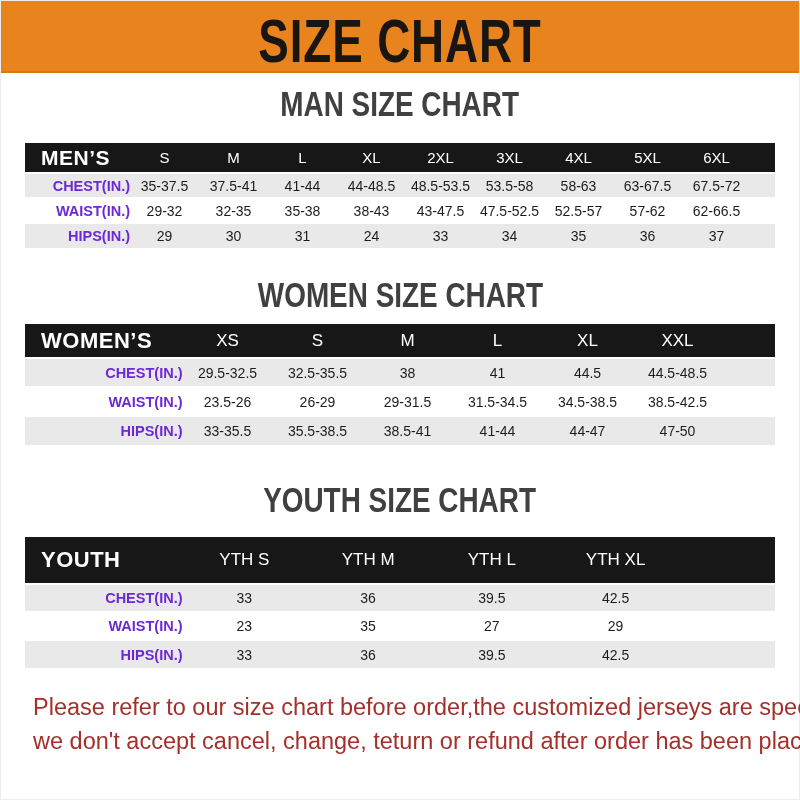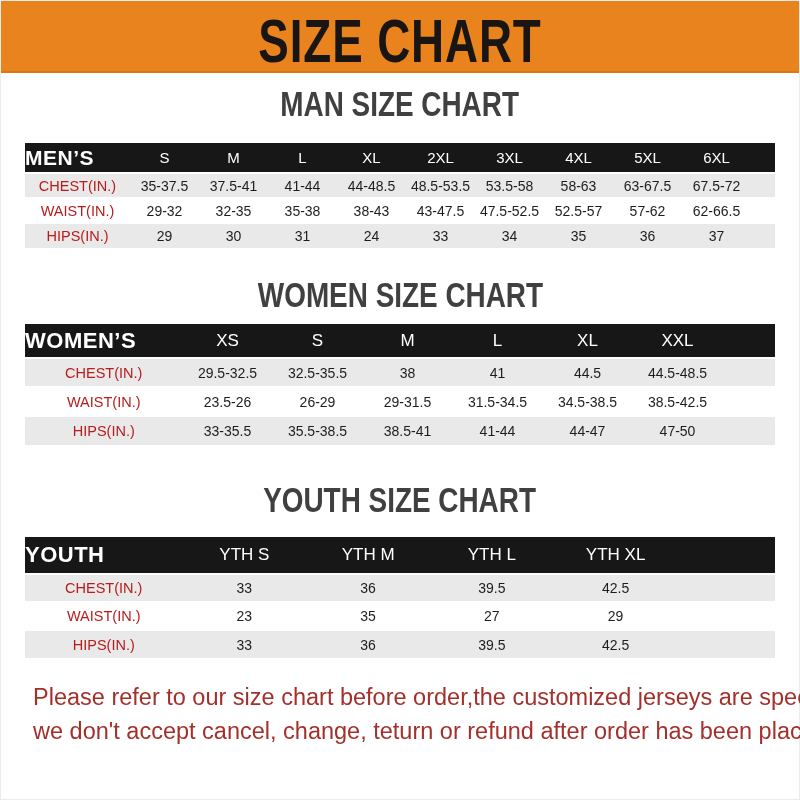--- a/index.html
+++ b/index.html
@@ -56,25 +56,25 @@
   .sec-man   table.size-table { margin-top: 18px; }
   .sec-women table.size-table { margin-top: 8px;  }
   .sec-youth table.size-table { margin-top: 16px; }
 
   table.size-table thead tr {
     background: #171717;
     color: #ffffff;
   }
   .sec-man   thead tr { height: 30px; }
   .sec-women thead tr { height: 34px; }
-  .sec-youth thead tr { height: 37px; margin-top: 12px; }
+  .sec-youth thead tr { height: 47px; margin-top: 12px; }
 
   th.corner {
     text-align: left;
-    padding-left: 0;
+    padding-left: 16px;
     font-weight: bold;
     letter-spacing: 0.5px;
     white-space: nowrap;
   }
   .sec-man   th.corner { font-size: 21px; }
   .sec-women th.corner { font-size: 22px; }
   .sec-youth th.corner { font-size: 22px; }
 
   th.size-col {
     font-weight: normal;
@@ -85,24 +85,24 @@
   .sec-women th.size-col { font-size: 17px; }
   .sec-youth th.size-col { font-size: 17px; }
 
   tbody tr { background: #ffffff; border-top: 2px solid #ffffff; }
   tbody tr:nth-child(odd) { background: #e9e9e9; }
   .sec-man   tbody tr { height: 25px; }
   .sec-women tbody tr { height: 29px; }
   .sec-youth tbody tr { height: 28px; }
 
   th.row-label {
-    font-weight: normal;
-    text-align: center;
+    font-weight: bold;
+    text-align: right;
     font-size: 14.5px;
-    color: #b91c1c;
+    color: #6d28d9;
     white-space: nowrap;
   }
   td.cell {
     text-align: center;
     font-size: 14px;
     color: #1d1d1d;
     white-space: nowrap;
   }
 
   

